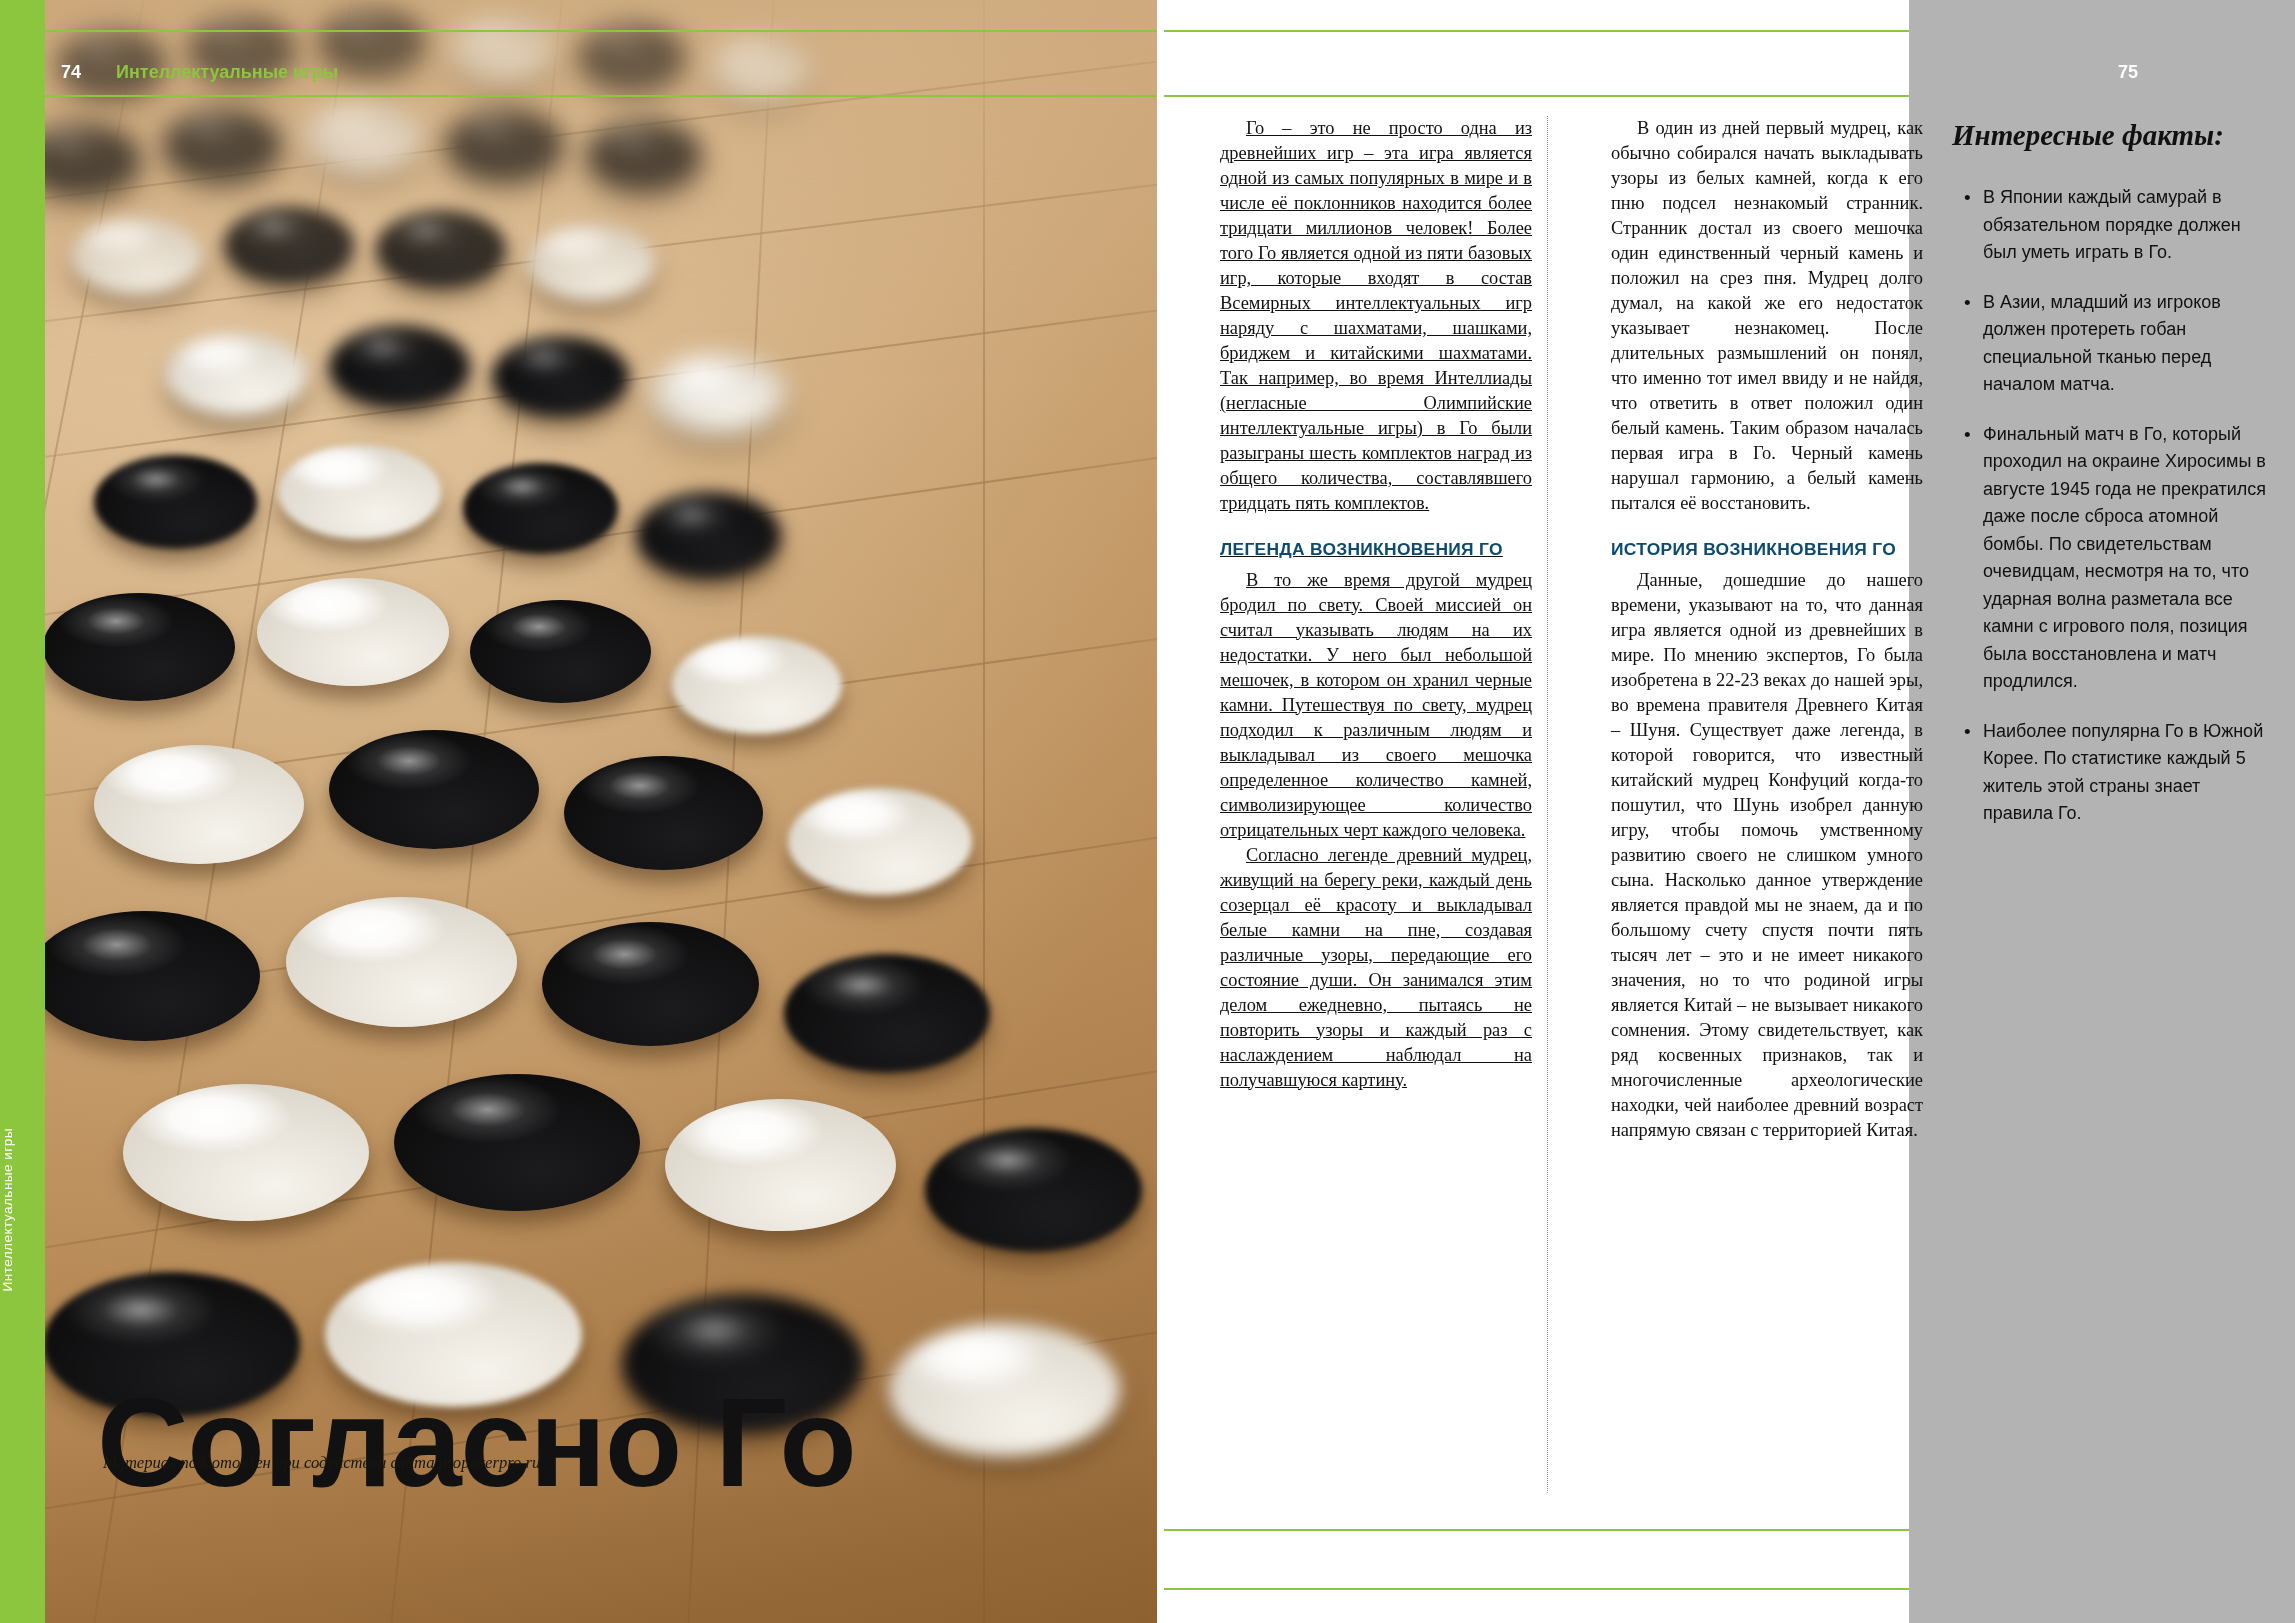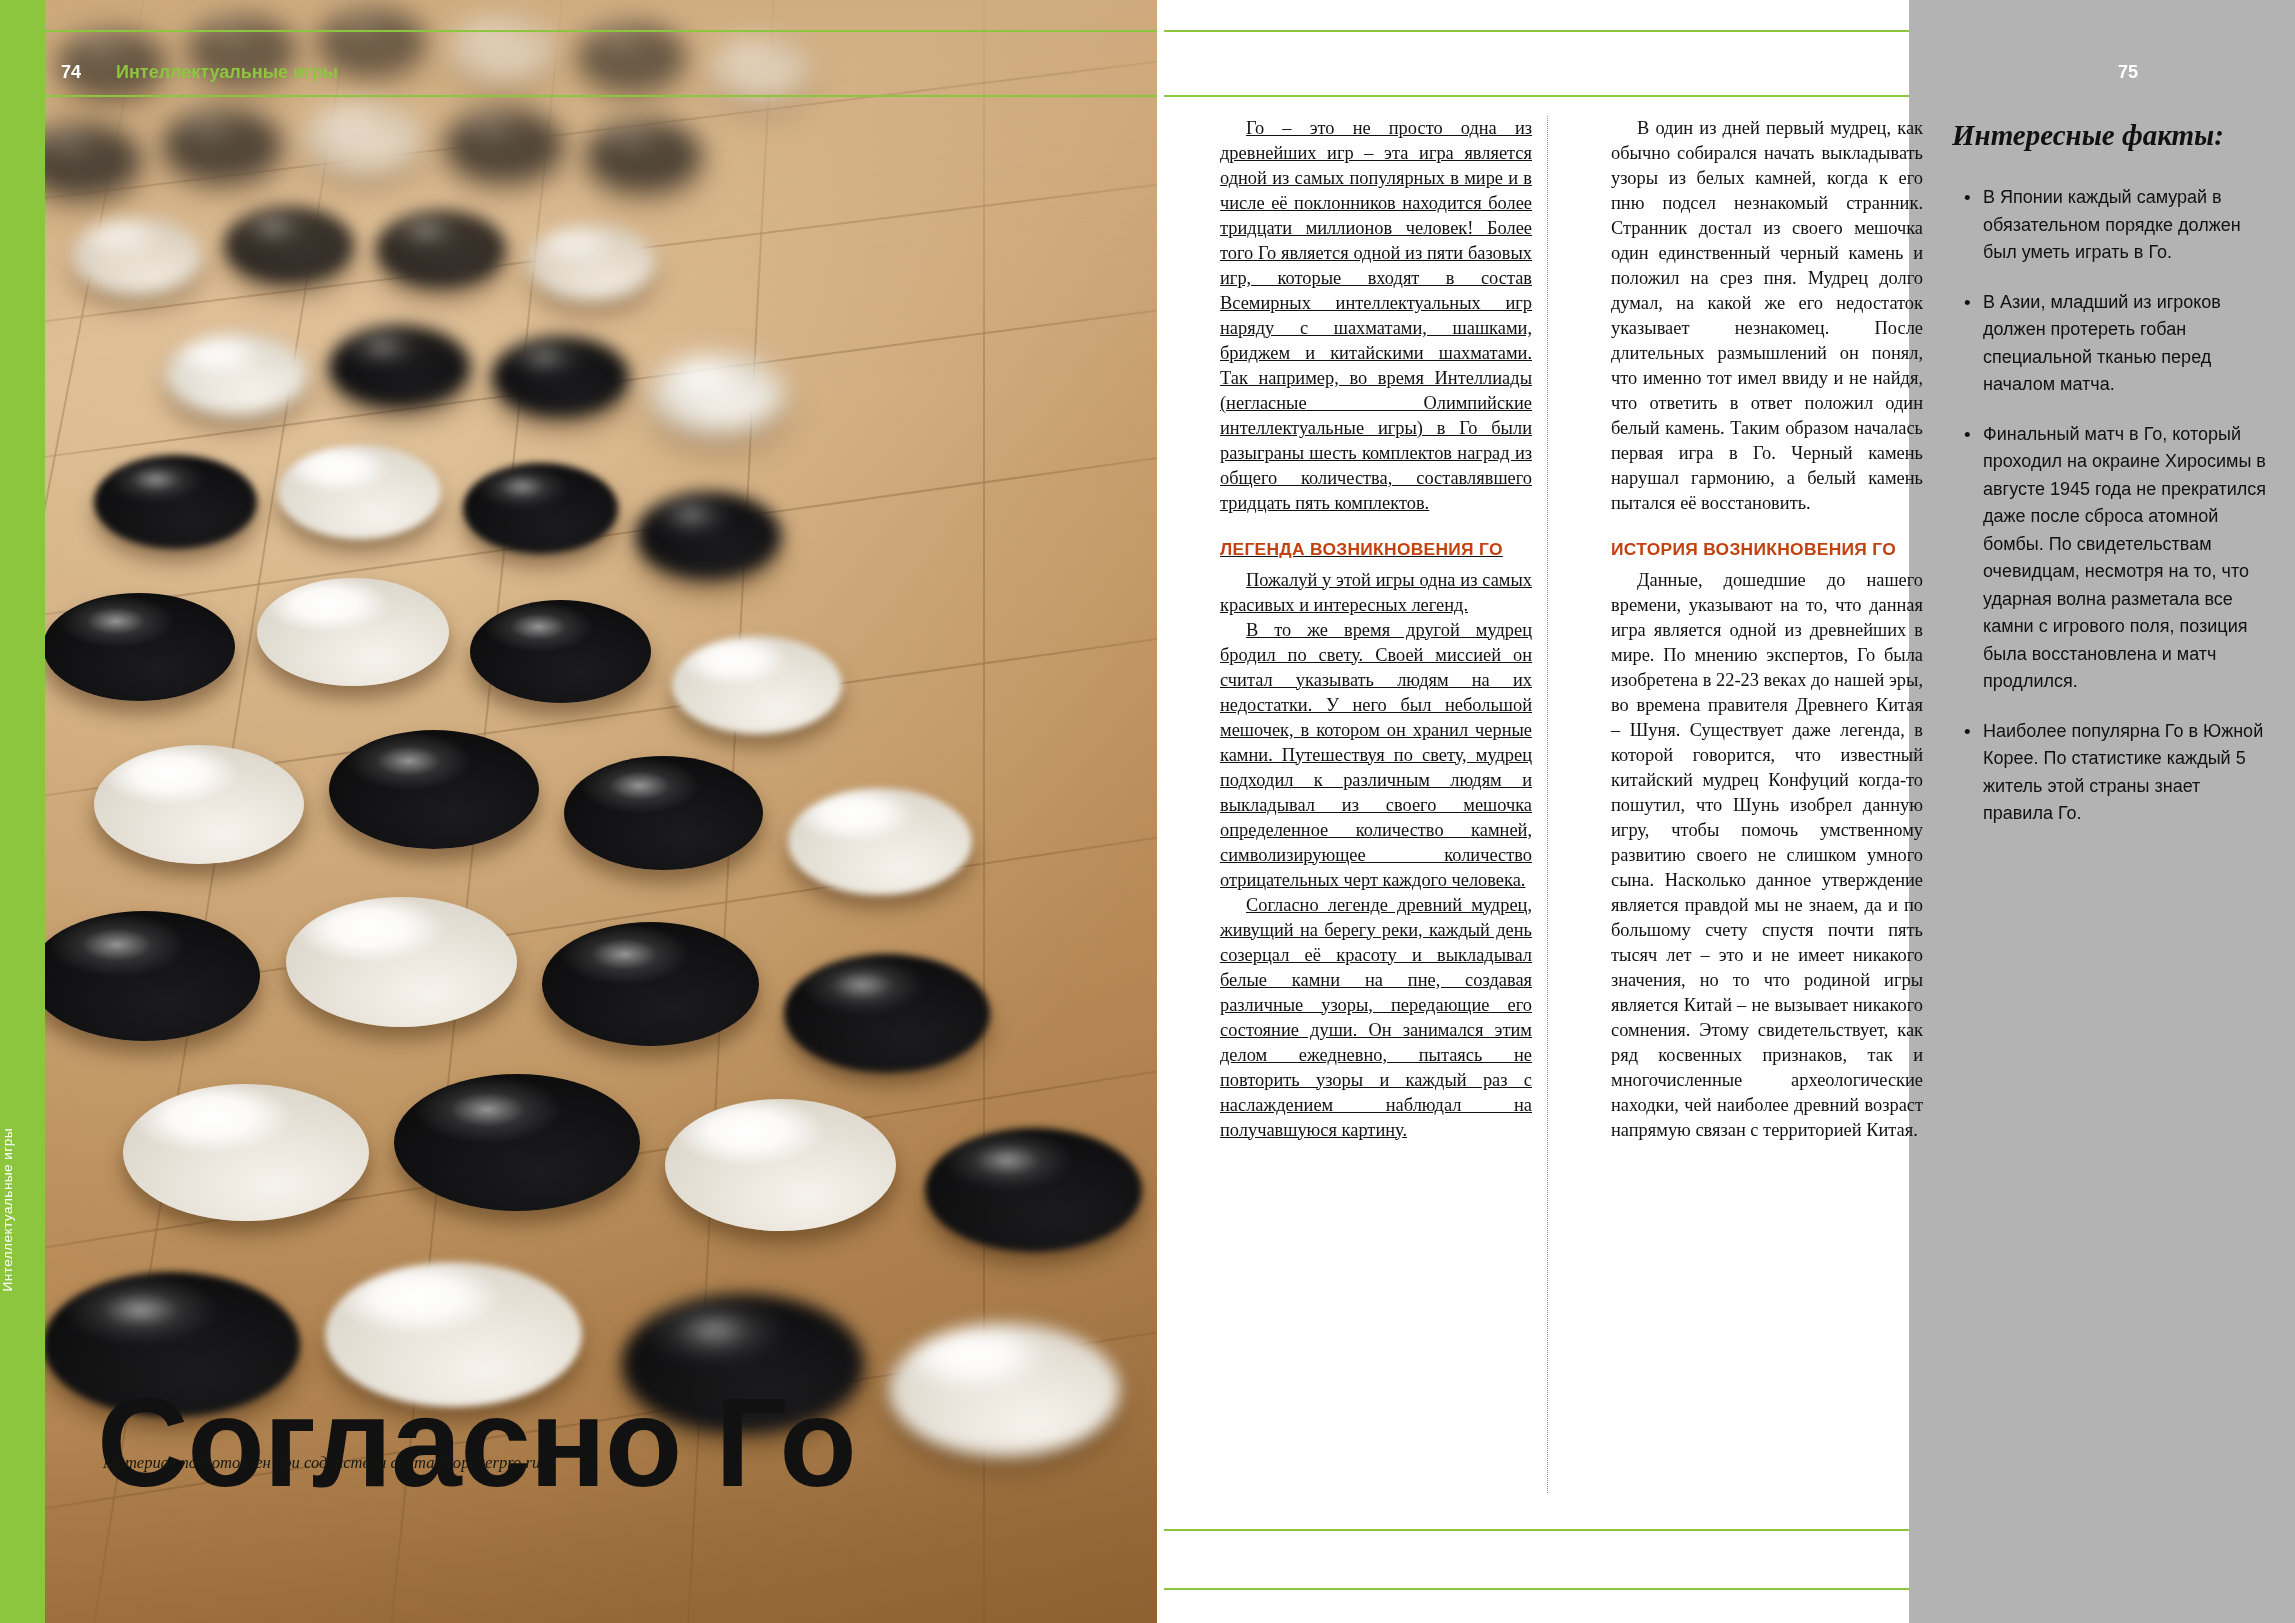--- a/index.html
+++ b/index.html
@@ -262,21 +262,21 @@
   .col-divider {
     position: absolute;
     left: 1547px;
     top: 116px;
     width: 1.4px;
     height: 1377px;
     border-left: 1.4px dotted #8a8a8a;
   }
 
   .subhead {
-    color: #c2410c;
+    color: #0c4a6e;
     font-family: "Liberation Sans", sans-serif;
     font-weight: bold;
     font-size: 17.4px;
     line-height: 22.4px;
     letter-spacing: 0.3px;
     margin: 22px 0 7.2px 0;
     text-indent: 0;
     text-align: left;
   }
 
@@ -417,21 +417,20 @@
   </div>
 
   <div class="grey-panel"></div>
   <div class="folio-right">75</div>
 
   <div class="col-divider"></div>
 
   <div class="col col-1" id="col-1">
       <p>Го – это не просто одна из древнейших игр – эта игра является одной из самых популярных в мире и в числе её поклонников находится более тридцати миллионов человек! Более того Го является одной из пяти базовых игр, которые входят в состав Всемирных интеллектуальных игр наряду с шахматами, шашками, бриджем и китайскими шахматами. Так например, во время Интеллиады (негласные Олимпийские интеллектуальные игры) в Го были разыграны шесть комплектов наград из общего количества, составлявшего тридцать пять комплектов.</p>
       <div class="subhead">ЛЕГЕНДА ВОЗНИКНОВЕНИЯ ГО</div>
-      <p>Пожалуй у этой игры одна из самых красивых и интересных легенд.</p>
       <p>В то же время другой мудрец бродил по свету. Своей миссией он считал указывать людям на их недостатки. У него был небольшой мешочек, в котором он хранил черные камни. Путешествуя по свету, мудрец подходил к различным людям и выкладывал из своего мешочка определенное количество камней, символизирующее количество отрицательных черт каждого человека.</p>
       <p>Согласно легенде древний мудрец, живущий на берегу реки, каждый день созерцал её красоту и выкладывал белые камни на пне, создавая различные узоры, передающие его состояние души. Он занимался этим делом ежедневно, пытаясь не повторить узоры и каждый раз с наслаждением наблюдал на получавшуюся картину.</p>
     </div>
   <div class="col col-2" id="col-2">
       <p>В один из дней первый мудрец, как обычно собирался начать выкладывать узоры из белых камней, когда к его пню подсел незнакомый странник. Странник достал из своего мешочка один единственный черный камень и положил на срез пня. Мудрец долго думал, на какой же его недостаток указывает незнакомец. После длительных размышлений он понял, что именно тот имел ввиду и не найдя, что ответить в ответ положил один белый камень. Таким образом началась первая игра в Го. Черный камень нарушал гармонию, а белый камень пытался её восстановить.</p>
       <div class="subhead">ИСТОРИЯ ВОЗНИКНОВЕНИЯ ГО</div>
       <p>Данные, дошедшие до нашего времени, указывают на то, что данная игра является одной из древнейших в мире. По мнению экспертов, Го была изобретена в 22-23 веках до нашей эры, во времена правителя Древнего Китая – Шуня. Существует даже легенда, в которой говорится, что известный китайский мудрец Конфуций когда-то пошутил, что Шунь изобрел данную игру, чтобы помочь умственному развитию своего не слишком умного сына. Насколько данное утверждение является правдой мы не знаем, да и по большому счету спустя почти пять тысяч лет – это и не имеет никакого значения, но то что родиной игры является Китай – не вызывает никакого сомнения. Этому свидетельствует, как ряд косвенных признаков, так и многочисленные археологические находки, чей наиболее древний возраст напрямую связан с территорией Китая.</p>
     </div>
 
   <div class="facts-title">Интересные факты:</div>

